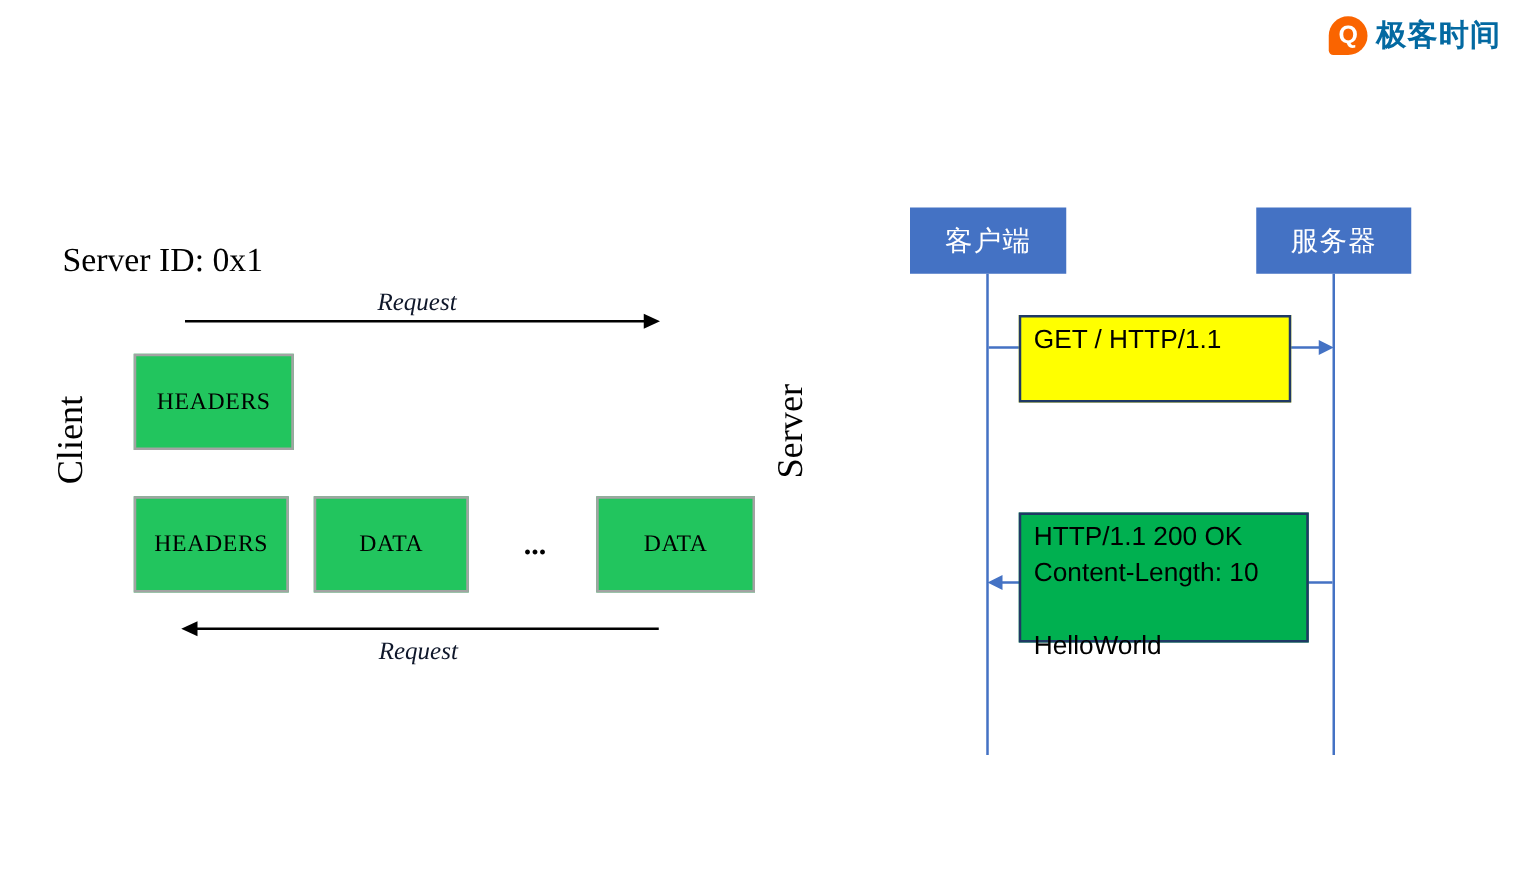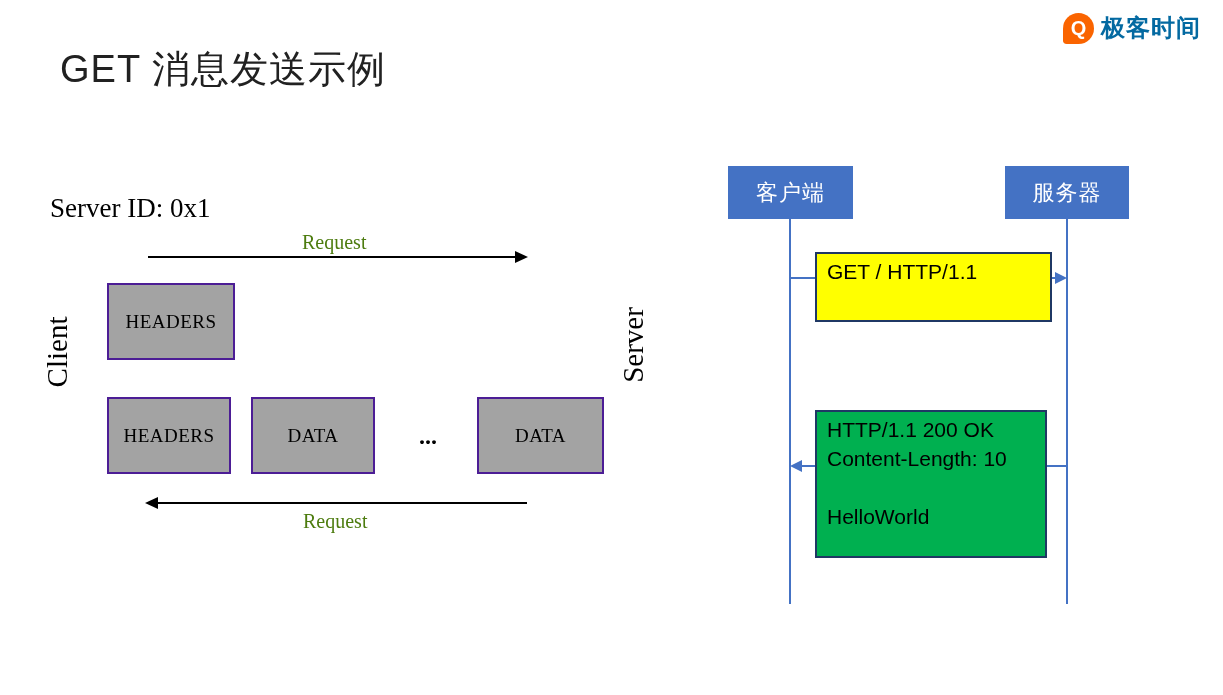--- a/index.html
+++ b/index.html
@@ -61,22 +61,22 @@
   }
   .vlabel {
     position: absolute;
     white-space: nowrap;
     transform: translate(-50%, -50%) rotate(-90deg);
     font-size: 29px;
     color: #000000;
   }
   .frame-box {
     position: absolute;
-    border: 2px solid #4c1d95;
-    background: #a3a3a3;
+    border: 2px solid #a3a3a3;
+    background: #22c55e;
     display: flex;
     align-items: center;
     justify-content: center;
     font-size: 19px;
     letter-spacing: 0.5px;
     color: #000000;
   }
   .ellipsis {
     position: absolute;
     font-size: 24px;
@@ -98,21 +98,22 @@
   .head-left {
     position: absolute;
     width: 0; height: 0;
     border-top: 6px solid transparent;
     border-bottom: 6px solid transparent;
     border-right: 13px solid #000000;
   }
   .flow-label {
     position: absolute;
     font-size: 20px;
-    color: #4d7c0f;
+    color: #0f172a;
+    font-style: italic;
   }
 
   
   .actor-box {
     position: absolute;
     width: 125px;
     height: 53px;
     background: #4472c4;
     color: #ffffff;
     font-size: 22px;
@@ -167,21 +168,20 @@
 </head>
 <body>
 
 <div class="slide">
 
   <div class="brand">
     <div class="brand-icon">Q</div>
     <div class="brand-name">极客时间</div>
   </div>
 
-  <div class="slide-title">GET 消息发送示例</div>
 
   <div class="stream-id serif">Server ID: 0x1</div>
 
   <div class="flow-label serif" style="left:302px; top:231px;">Request</div>
   <div class="arrow-line" style="left:148px; top:256px; width:373px;"></div>
   <div class="head-right" style="left:515px; top:251px;"></div>
 
   <div class="vlabel serif" style="left:57px; top:352px;">Client</div>
   <div class="vlabel serif" style="left:633px; top:345px;">Server</div>
 
@@ -198,27 +198,27 @@
 
   <div class="actor-box" style="left:1005px; top:166px; width:124px;">服务器</div>
   <div class="actor-box" style="left:728px; top:166px;">客户端</div>
 
   <div class="lifeline" style="left:789px; top:219px; height:385px;"></div>
   <div class="lifeline" style="left:1066px; top:219px; height:385px;"></div>
 
   <div class="seq-arrow" style="left:791px; top:277px; width:266px;"></div>
   <div class="seq-head-right" style="left:1055px; top:272px;"></div>
 
-  <div class="msg-box msg-request" style="left:815px; top:252px; width:237px; height:70px;">
+  <div class="msg-box msg-request" style="left:815px; top:252px; width:218px; height:70px;">
     <div class="msg-line">GET / HTTP/1.1</div>
   </div>
 
   <div class="seq-arrow" style="left:800px; top:465px; width:266px;"></div>
   <div class="seq-head-left" style="left:790px; top:460px;"></div>
 
-  <div class="msg-box msg-response" style="left:815px; top:410px; width:232px; height:148px;">
+  <div class="msg-box msg-response" style="left:815px; top:410px; width:232px; height:104px;">
     <div class="msg-line">HTTP/1.1 200 OK</div>
     <div class="msg-line">Content-Length: 10</div>
     <div class="msg-line"></div>
     <div class="msg-line">HelloWorld</div>
   </div>
 
 </div>
 
 </body></html>

